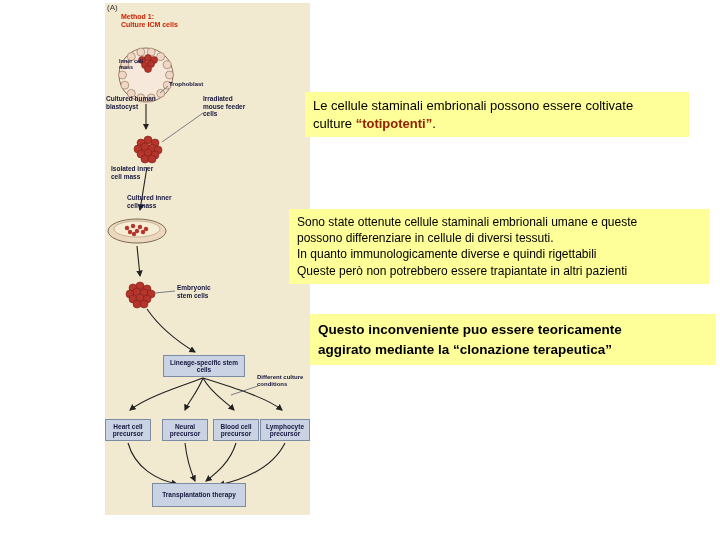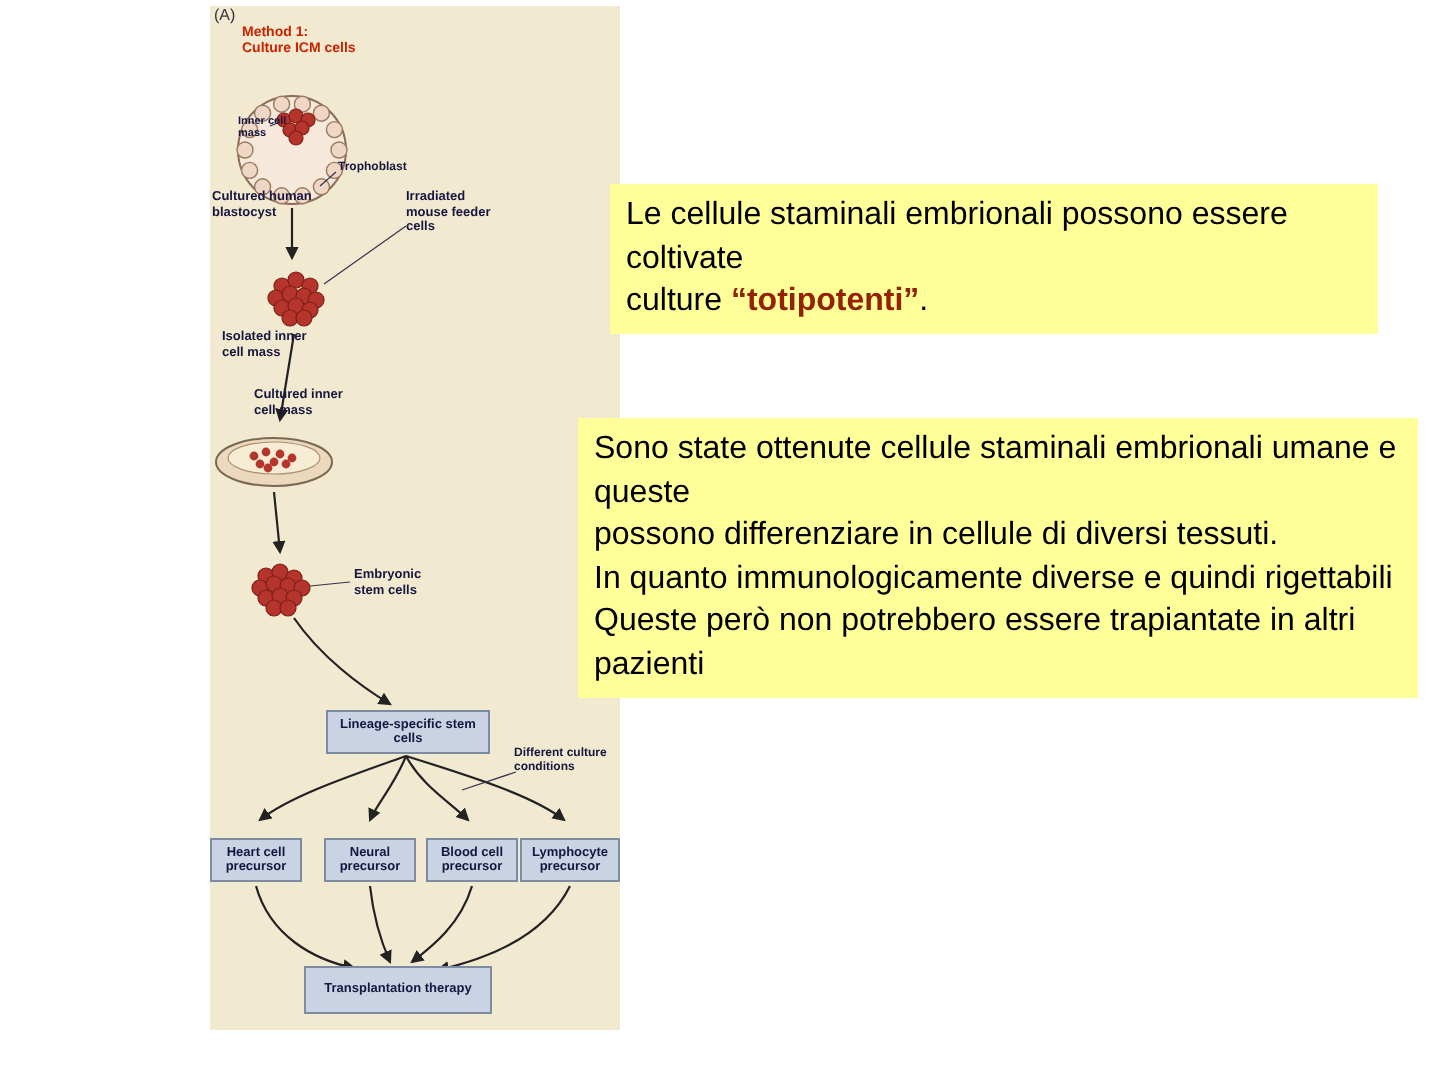--- a/index.html
+++ b/index.html
@@ -22,22 +22,22 @@
   .dbox {
     position:absolute; background:#c9d3e4; border:1px solid #7d8ba3;
     display:flex; align-items:center; justify-content:center; text-align:center;
     font-weight:bold; color:#16163e; font-size:6.5px; line-height:1.15;
     padding:1px; box-sizing:border-box;
   }
   
   .note {
     position:absolute; background:#ffff99; color:#000;
   }
-  .note1 { left:305px; top:92px;  width:368px; padding:5px 8px; font-size:16px;  line-height:1.35; }
-  .note2 { left:289px; top:209px; width:404px; padding:5px 8px; font-size:16px;  line-height:1.35; }
+  .note1 { left:305px; top:92px;  width:368px; padding:5px 8px; font-size:13px;  line-height:1.35; }
+  .note2 { left:289px; top:209px; width:404px; padding:5px 8px; font-size:12px;  line-height:1.35; }
   .note3 { left:310px; top:314px; width:390px; padding:6px 8px; font-size:13.5px; line-height:1.45; font-weight:bold; }
   .note .hl { font-weight:bold; color:#942200; }
 </style>
 </head>
 <body>
 
 <div class="slide">
 
   <div class="figure-panel">
 
@@ -188,14 +188,18 @@
     <div><span>culture </span><span class="hl">“totipotenti”</span><span>.</span></div>
   </div>
 
   <div class="note note2">
     <div>Sono state ottenute cellule staminali embrionali umane e queste</div>
     <div>possono differenziare in cellule di diversi tessuti.</div>
     <div>In quanto immunologicamente diverse e quindi rigettabili</div>
     <div>Queste però non potrebbero essere trapiantate in altri pazienti</div>
   </div>
 
+  <div class="note note3">
+    <div>Questo inconveniente puo essere teoricamente</div>
+    <div>aggirato mediante la “clonazione terapeutica”</div>
+  </div>
 
 </div>
 
 </body></html>

